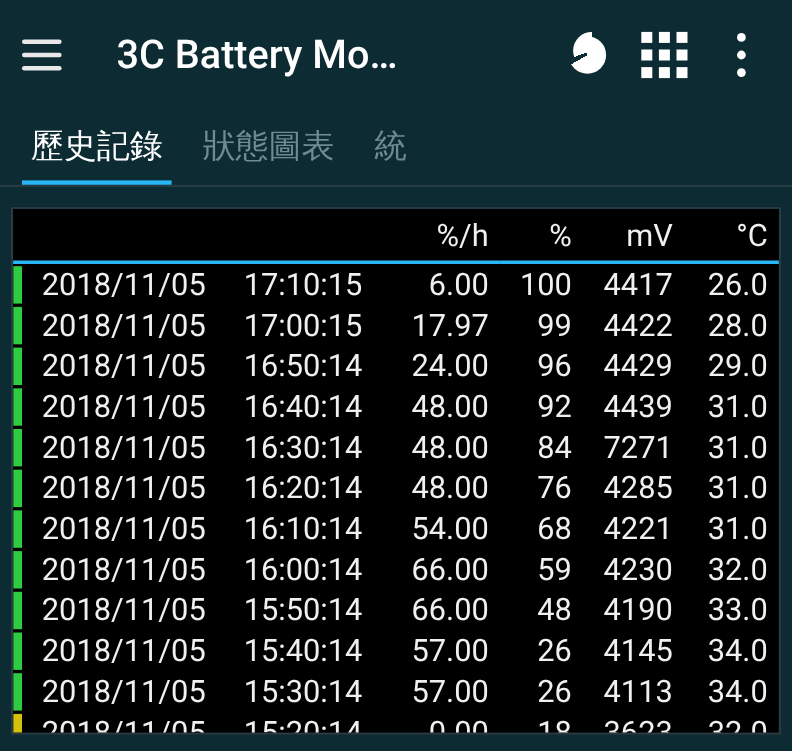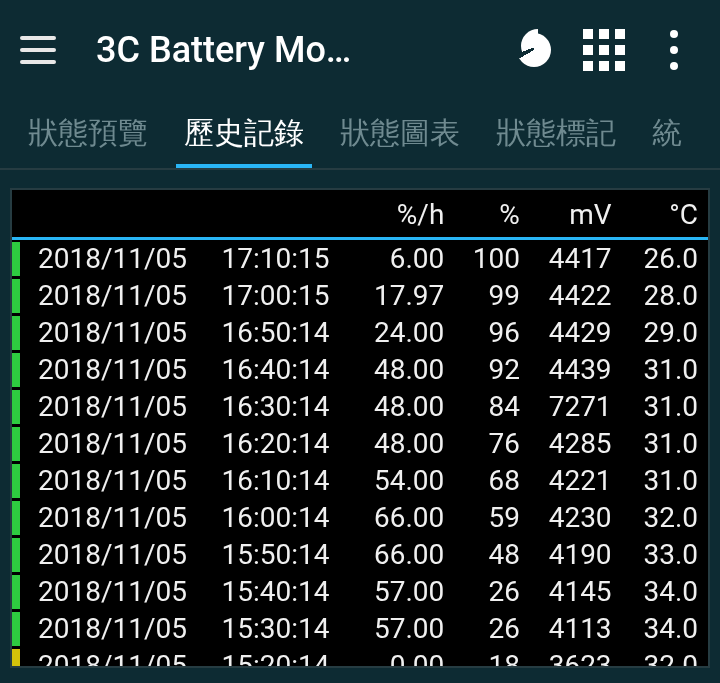--- a/index.html
+++ b/index.html
@@ -19,21 +19,21 @@
   .hamburger {
     width: 48px; height: 48px;
     display: flex; flex-direction: column; justify-content: center; gap: 8px;
     cursor: pointer;
   }
   .hamburger div {
     height: 4px; background: #e8e8e8; border-radius: 2px; width: 36px;
   }
   .app-title {
     flex: 0 0 auto;
-    margin-left: 28px;
+    margin-left: 38px;
     font-size: 36px;
     font-weight: 500;
     color: #fff;
     white-space: nowrap;
   }
   .appbar-spacer { flex: 1; }
   .appbar-icon {
     width: 52px; height: 52px; display:flex; align-items:center; justify-content:center;
     margin-left: 18px; cursor:pointer;
   }
@@ -148,24 +148,22 @@
   <div class="appbar-icon">
     <div class="dots-icon">
         <div></div>
         <div></div>
         <div></div>
       </div>
   </div>
 </div>
 
 <div class="tabs" id="tabs">
-    <div class="tab">狀態預覽</div>
     <div class="tab active">歷史記錄</div>
     <div class="tab">狀態圖表</div>
-    <div class="tab">狀態標記</div>
     <div class="tab">統</div>
   </div>
 
 <div class="panel">
   <table>
     <thead>
       <tr>
         <th></th>
         <th class="date col-date"></th>
         <th class="time col-time"></th>

